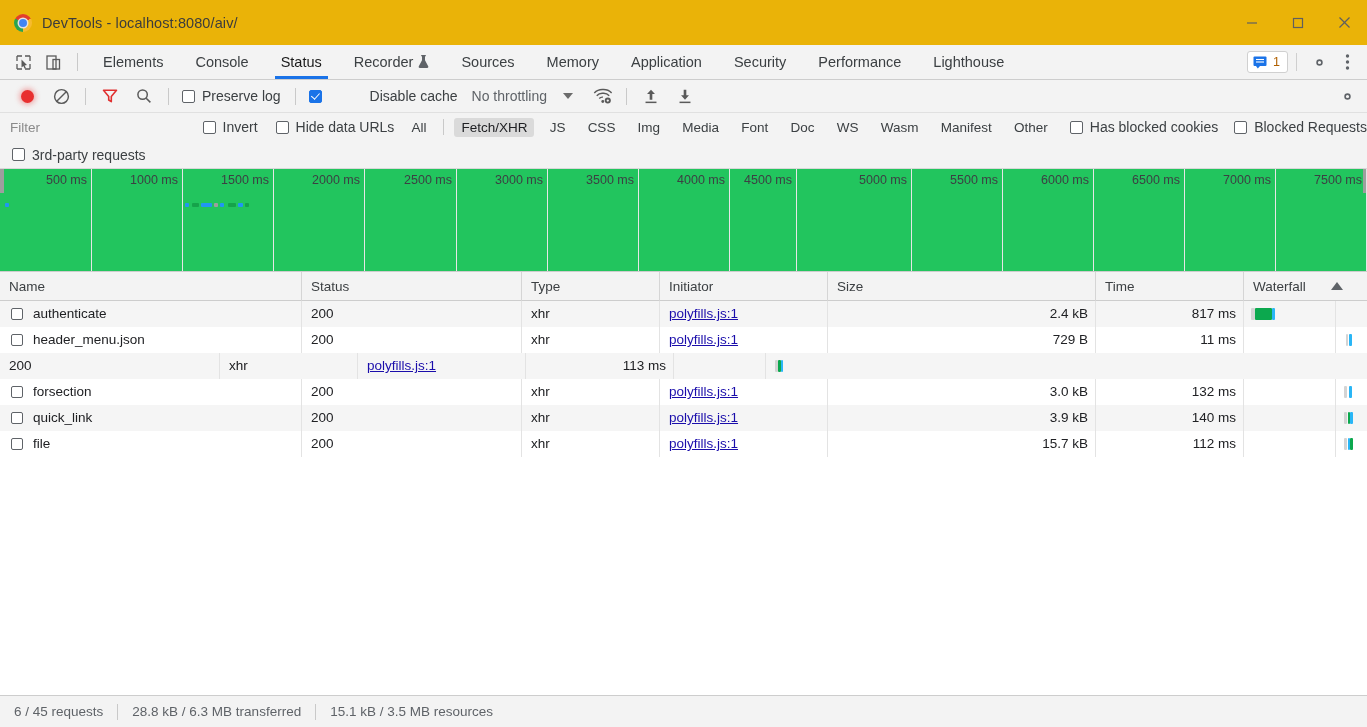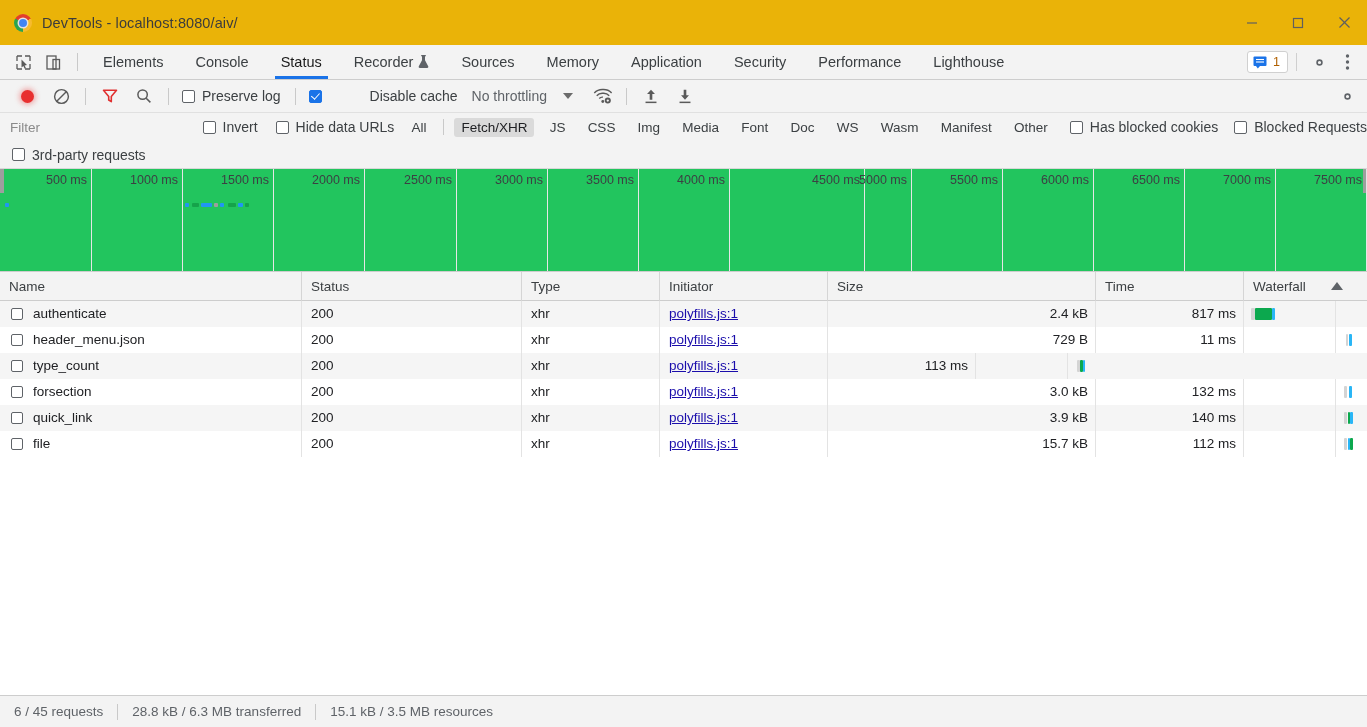--- a/index.html
+++ b/index.html
@@ -491,21 +491,21 @@
         </div>
       <div class="ov-tick" style="left:547px;">
           <span>3000 ms</span>
         </div>
       <div class="ov-tick" style="left:638px;">
           <span>3500 ms</span>
         </div>
       <div class="ov-tick" style="left:729px;">
           <span>4000 ms</span>
         </div>
-      <div class="ov-tick" style="left:864px;">
+      <div class="ov-tick" style="left:796px;">
           <span>4500 ms</span>
         </div>
       <div class="ov-tick" style="left:911px;">
           <span>5000 ms</span>
         </div>
       <div class="ov-tick" style="left:1002px;">
           <span>5500 ms</span>
         </div>
       <div class="ov-tick" style="left:1093px;">
           <span>6000 ms</span>
@@ -588,24 +588,20 @@
         <div class="td wf" style="width:123px;">
           <div class="wf-inner">
             <div class="wf-divider" style="left:91px;"></div>
             <div class="wf-bar" style="left:102px; width:2px; background:#d4d4d4;"></div>
             <div class="wf-bar" style="left:105px; width:3px; background:#29b6f6;"></div>
           </div>
         </div>
       </div>
 
       <div class="row odd">
-        <div class="td name-cell" style="width:302px;">
-          <span class="row-cb"></span>
-          <span class="name-txt">type_count</span>
-        </div>
         <div class="td" style="width:220px;">200</div>
         <div class="td" style="width:138px;">xhr</div>
         <div class="td" style="width:168px;"><span class="init-link">polyfills.js:1</span></div>
         <div class="td num" style="width:148px;">113 ms</div>
         <div class="td wf" style="width:123px;">
           <div class="wf-inner">
             <div class="wf-divider" style="left:91px;"></div>
             <div class="wf-bar" style="left:101px; width:3px; background:#d4d4d4;"></div>
             <div class="wf-bar" style="left:104px; width:3px; background:#0ca84e;"></div>
             <div class="wf-bar" style="left:107px; width:2px; background:#29b6f6;"></div>

